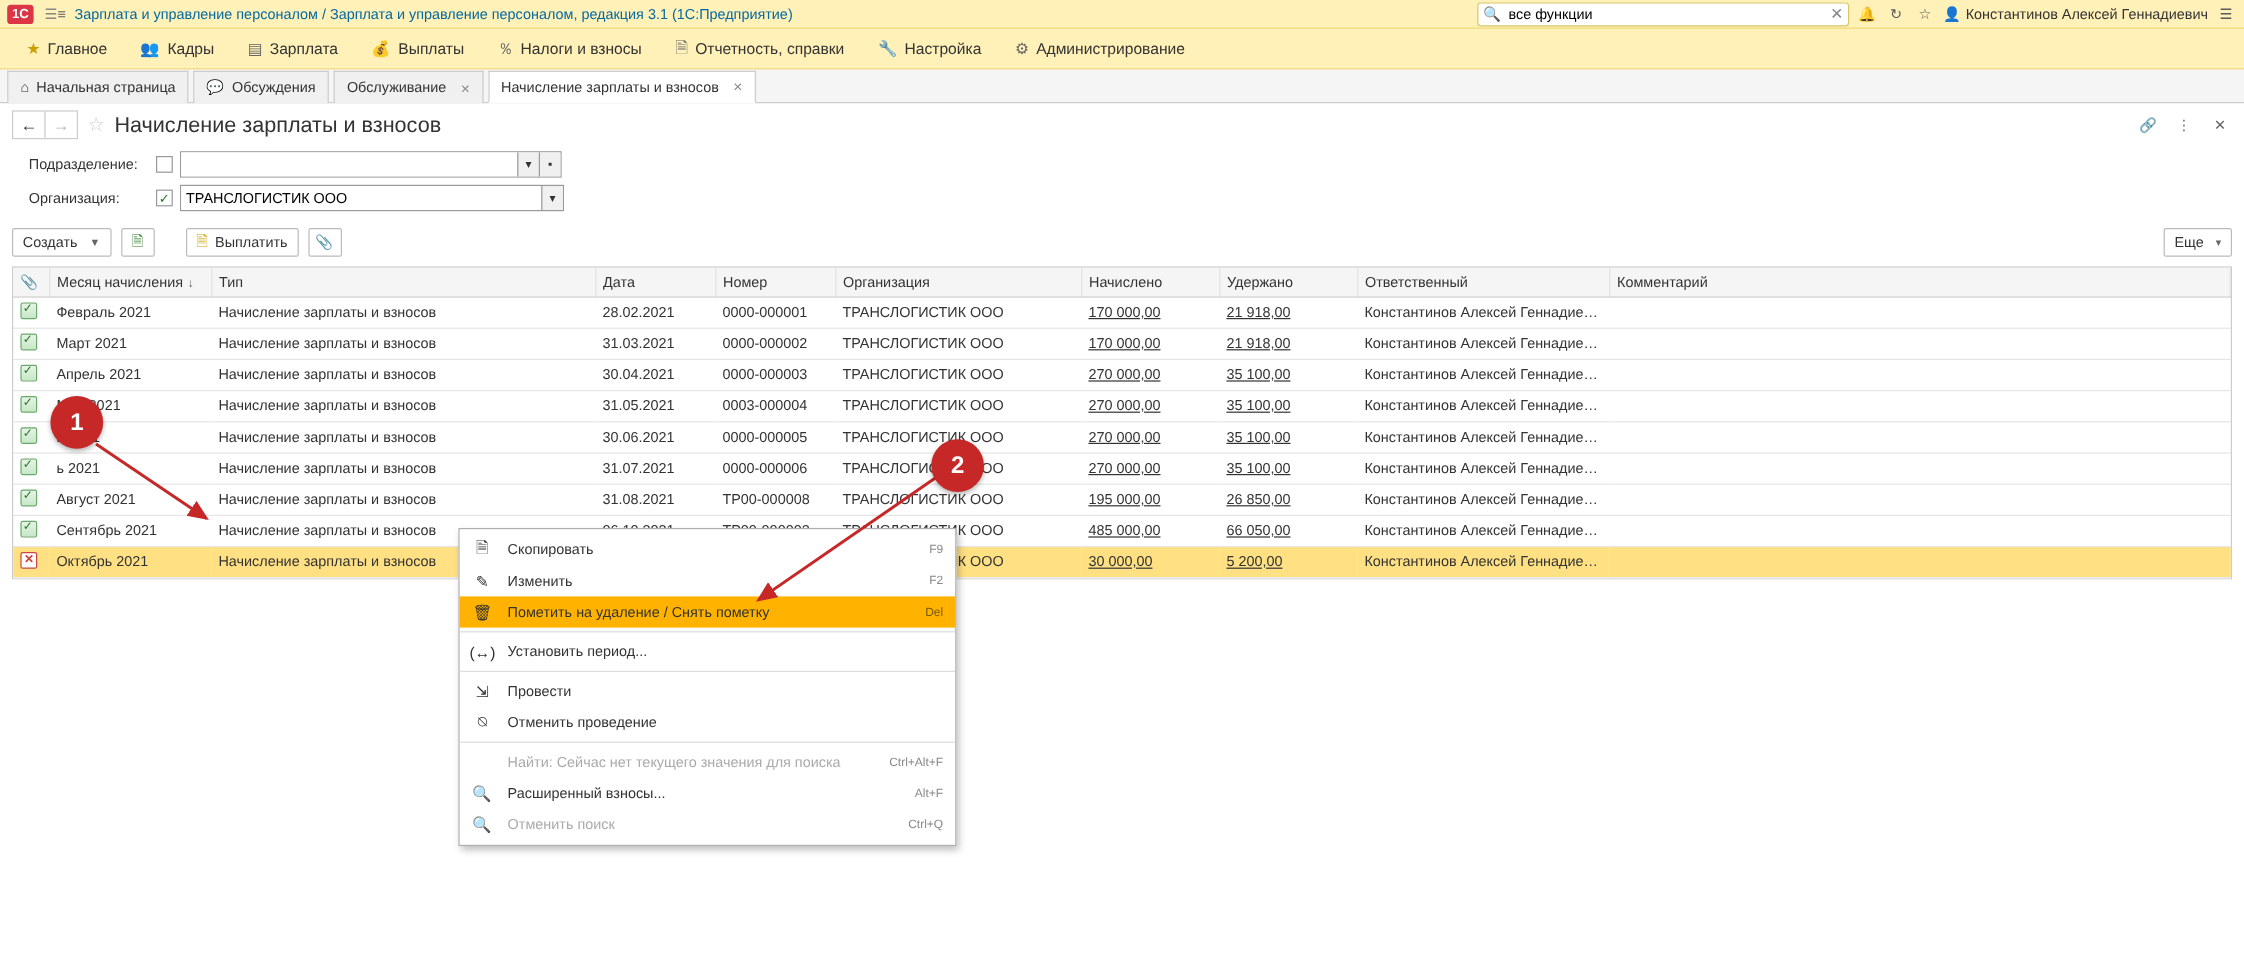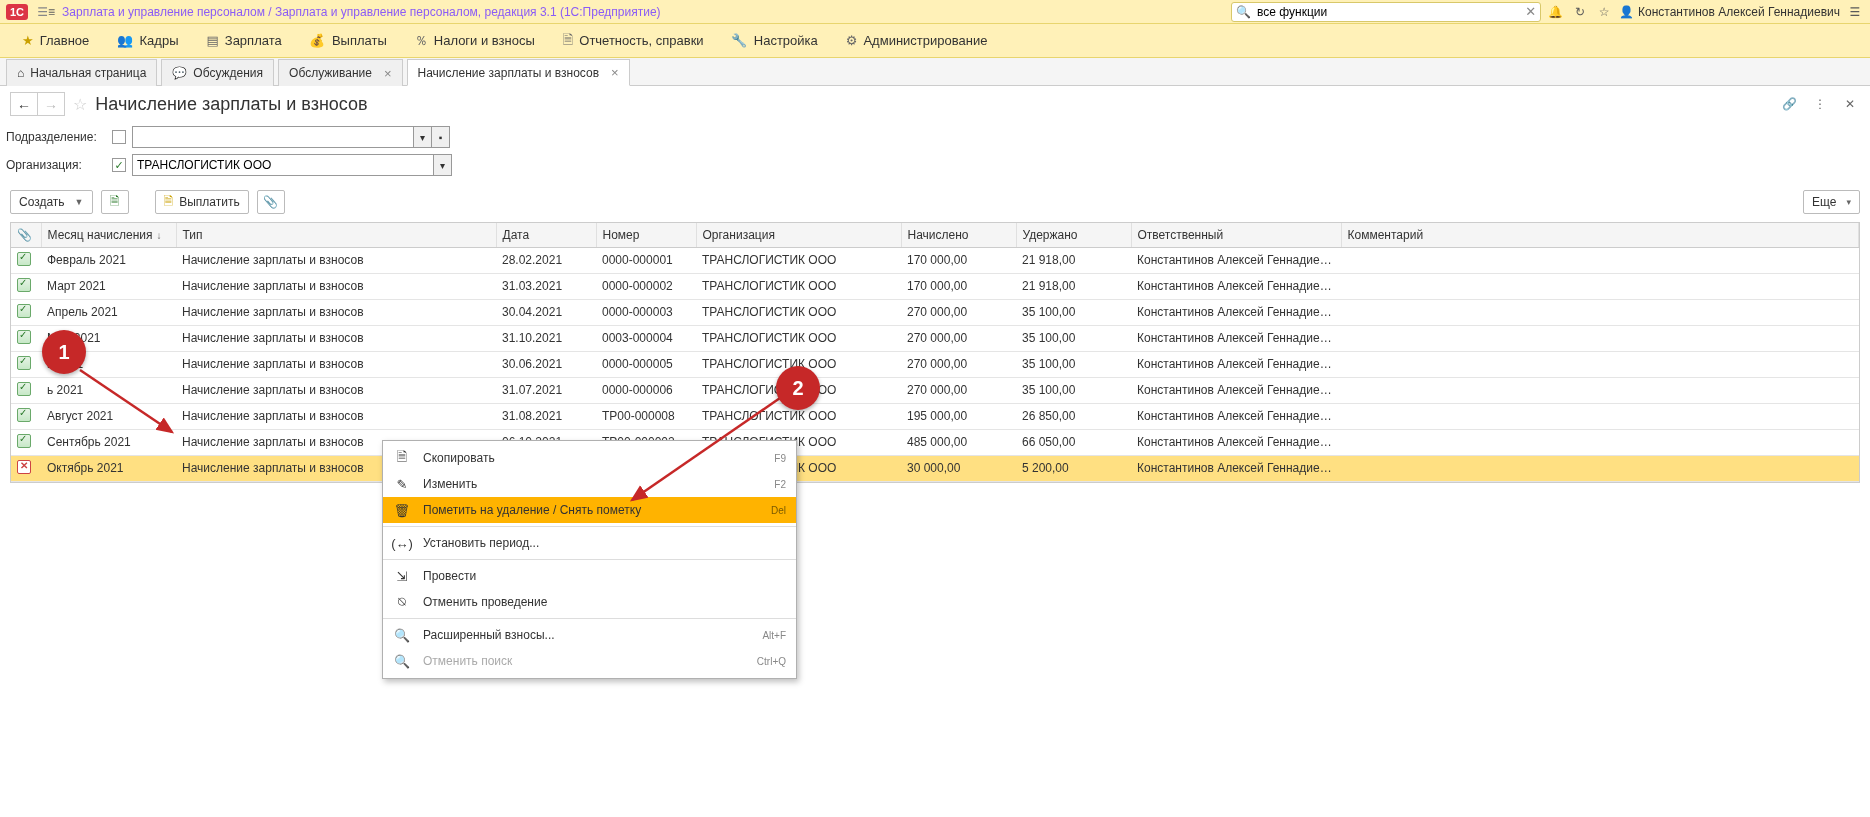--- a/index.html
+++ b/index.html
@@ -1,58 +1,58 @@
 <!DOCTYPE html>
 <html><head>
 <meta charset="utf-8">
 <style>
   * { box-sizing: border-box; }
   html, body { margin: 0; padding: 0; font-family: Arial, sans-serif; font-size: 12px; color: #333; background: #fff; width: 1870px; }
   .title-bar { background: #fff1b8; height: 24px; display: flex; align-items: center; padding: 0 6px; border-bottom: 1px solid #e8d56e; }
   .logo-1c { background: #dc3545; color: #fff; font-weight: bold; font-size: 11px; padding: 2px 4px; border-radius: 3px; margin-right: 6px; }
   .title-bar-icon { width: 18px; height: 18px; display: inline-flex; align-items: center; justify-content: center; margin: 0 3px; cursor: pointer; color: #5e5e5e; }
-  .title-text { font-size: 12px; color: #8b5cf6; margin-left: 4px; }
+  .title-text { font-size: 12px; color: #0369a1; margin-left: 4px; }
   .title-bar-right { margin-left: auto; display: flex; align-items: center; gap: 6px; }
   .search-box { display: flex; align-items: center; background: #fff; border: 1px solid #d8c86a; border-radius: 3px; height: 20px; width: 310px; padding: 0 4px; }
   .search-box input { border: none; outline: none; flex: 1; font-size: 12px; background: transparent; }
   .search-box .clr { color: #888; cursor: pointer; font-size: 13px; }
   .title-bar-ico { width: 18px; height: 18px; display: inline-flex; align-items: center; justify-content: center; cursor: pointer; color:#5a5a5a;}
   .user-block { display: flex; align-items: center; gap: 4px; font-size: 12px; color: #333; }
   .main-nav { background: #fff1b8; height: 34px; display: flex; align-items: stretch; padding: 0 8px; border-bottom: 1px solid #e8d56e; }
   .main-nav-item { display: flex; align-items: center; gap: 6px; padding: 0 14px; cursor: pointer; font-size: 13px; color:#333;}
   .tabs-bar { background: #f5f5f5; height: 28px; display: flex; align-items: stretch; border-bottom: 1px solid #ccc; padding-left: 6px;}
   .tab { display: flex; align-items: center; padding: 0 10px; border: 1px solid #ccc; border-bottom: none; margin-right: 4px; background: #f0f0f0; font-size: 12px; cursor: pointer; gap:6px; position: relative; top:1px;}
   .tab.active { background: #fff; border-bottom: 1px solid #fff; }
   .tab .close { margin-left: 6px; color: #888; cursor: pointer; font-size: 13px;}
   .page-header { display: flex; align-items: center; padding: 6px 10px; }
   .nav-arrow { width: 28px; height: 24px; border: 1px solid #ccc; display: inline-flex; align-items: center; justify-content: center; font-size: 14px; cursor: pointer; background: #fff; }
   .nav-arrow.disabled { color: #bbb; }
   .star-ico { margin: 0 8px; color: #ccc; font-size: 16px;}
   .page-title { font-size: 18px; font-weight: normal; }
   .page-header-right { margin-left: auto; display:flex; gap:10px; align-items:center; color:#666;}
   .ph-ico { width:20px; height:20px; display:inline-flex; align-items:center; justify-content:center; cursor:pointer;}
-  .filters { padding: 4px 6px; }
+  .filters { padding: 4px 24px; }
   .filter-row { display: flex; align-items: center; margin-bottom: 6px; gap: 6px;}
   .filter-label { width: 100px; font-size: 12px; }
   .checkbox { width: 14px; height: 14px; border: 1px solid #999; background:#fff; display:inline-flex; align-items:center; justify-content:center; font-size:11px; color:#2a7a2a; cursor:pointer;}
   .combo { display:flex; align-items:center; border:1px solid #999; height:22px; background:#fff;}
   .combo input { border:none; outline:none; padding:0 4px; font-size:12px; height:100%; }
   .combo .btn-drop { width:18px; height:100%; border-left:1px solid #999; display:inline-flex; align-items:center; justify-content:center; cursor:pointer; font-size:10px; background:#f0f0f0;}
   .toolbar { display:flex; align-items:center; gap:8px; padding: 4px 10px 8px 10px;}
   .tbtn { height:24px; border:1px solid #bbb; background:#fff; padding:0 8px; display:inline-flex; align-items:center; gap:6px; cursor:pointer; font-size:12px; border-radius:2px;}
   .tbtn .caret { font-size:9px; color:#666; margin-left:4px;}
   .tbtn.icon-only { width:28px; justify-content:center; padding:0;}
   .toolbar-right { margin-left:auto; }
   .grid { border:1px solid #ccc; margin: 0 10px; position: relative;}
   .grid table { width:100%; border-collapse: collapse; table-layout: fixed; }
   .grid th, .grid td { border-bottom:1px solid #e5e5e5; padding: 4px 6px; font-size:12px; text-align:left; white-space:nowrap; overflow:hidden; text-overflow:ellipsis;}
   .grid thead th { background:#f5f5f5; border-bottom:1px solid #ccc; border-right:1px solid #e0e0e0; font-weight:normal; color:#333; height:24px;}
   .grid tbody tr.selected td { background:#ffe082; }
   .col-icon { width:30px; text-align:center;}
-  .num { text-align:right; }
+  .num { text-align:right;text-decoration:underline; }
   .sort-arrow { font-size:10px; color:#666; margin-left:4px;}
   .doc-icon { display:inline-block; width:14px; height:14px; }
   .doc-posted { background: linear-gradient(#e6f3e6,#c7e8c7); border:1px solid #6aa96a; border-radius:2px; position:relative;}
   .doc-posted::after{content:"✓"; position:absolute; left:1px; top:-2px; font-size:10px; color:#2a7a2a;}
   .doc-del { background:#fff; border:1px solid #c44; border-radius:2px; position:relative;}
   .doc-del::after{content:"✕"; position:absolute; left:2px; top:-1px; font-size:10px; color:#c44; font-weight:bold;}
   .context-menu { position:absolute; left:382px; top:440px; width:415px; background:#fff; border:1px solid #b0b0b0; box-shadow: 2px 3px 6px rgba(0,0,0,.25); z-index:100; padding:4px 0;}
   .cm-item { display:flex; align-items:center; height:26px; padding:0 10px; gap:12px; cursor:pointer; font-size:12px;}
   .cm-item.highlight { background:#ffb300; }
   .cm-item.disabled { color:#aaa; cursor:default;}
@@ -261,21 +261,21 @@
           <td>ТРАНСЛОГИСТИК ООО</td>
           <td class="num">270 000,00</td>
           <td class="num">35 100,00</td>
           <td>Константинов Алексей Геннадиевич</td>
           <td></td>
         </tr>
         <tr>
           <td class="col-icon"><span class="doc-icon doc-posted"></span></td>
           <td>Май 2021</td>
           <td>Начисление зарплаты и взносов</td>
-          <td>31.10.2021</td>
+          <td>31.05.2021</td>
           <td>0003-000004</td>
           <td>ТРАНСЛОГИСТИК ООО</td>
           <td class="num">270 000,00</td>
           <td class="num">35 100,00</td>
           <td>Константинов Алексей Геннадиевич</td>
           <td></td>
         </tr>
         <tr>
           <td class="col-icon"><span class="doc-icon doc-posted"></span></td>
           <td>ь 2021</td>
@@ -367,20 +367,25 @@
       <span class="cm-icon">⇲</span>
       <span class="cm-label">Провести</span>
       <span class="cm-shortcut"></span>
     </div>
     <div class="cm-item">
       <span class="cm-icon">⍉</span>
       <span class="cm-label">Отменить проведение</span>
       <span class="cm-shortcut"></span>
     </div>
     <div class="cm-sep"></div>
+    <div class="cm-item disabled">
+      <span class="cm-icon"></span>
+      <span class="cm-label">Найти: Сейчас нет текущего значения для поиска</span>
+      <span class="cm-shortcut">Ctrl+Alt+F</span>
+    </div>
     <div class="cm-item">
       <span class="cm-icon">🔍</span>
       <span class="cm-label">Расширенный взносы...</span>
       <span class="cm-shortcut">Alt+F</span>
     </div>
     <div class="cm-item disabled">
       <span class="cm-icon">🔍</span>
       <span class="cm-label">Отменить поиск</span>
       <span class="cm-shortcut">Ctrl+Q</span>
     </div>

